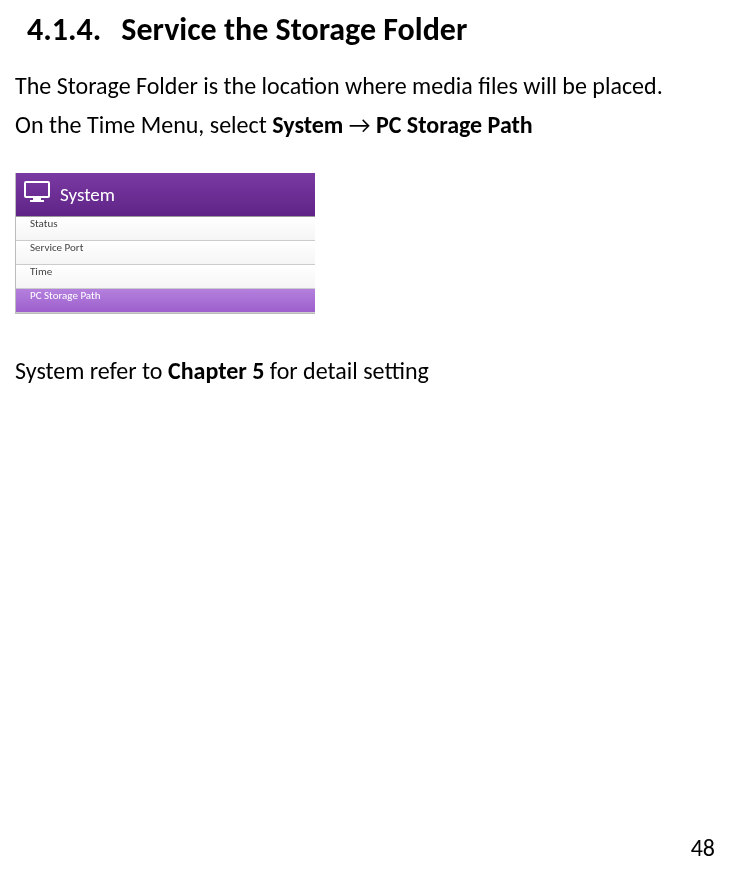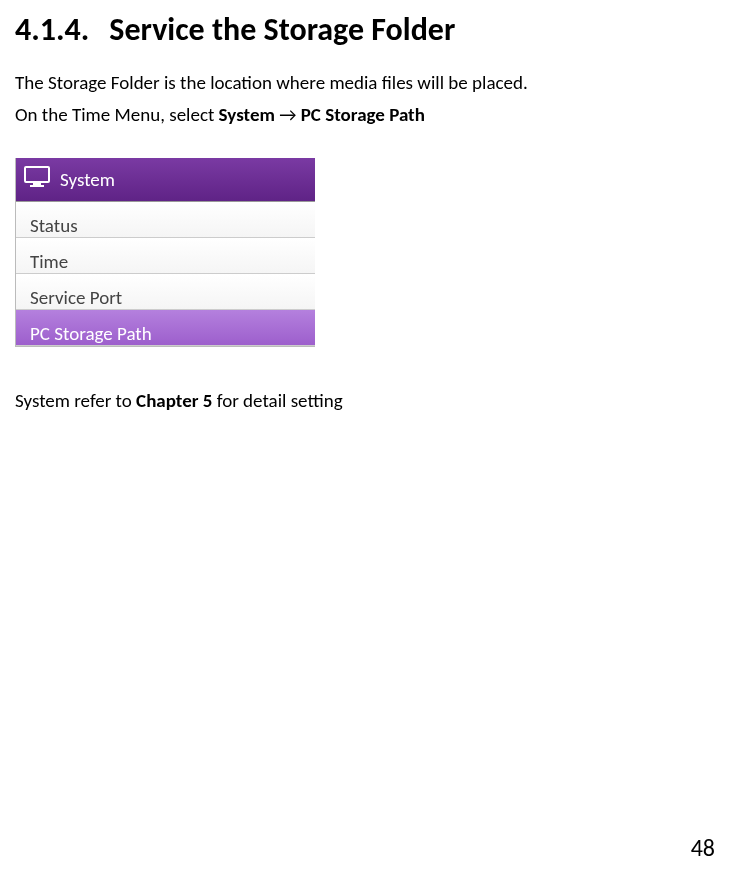--- a/index.html
+++ b/index.html
@@ -17,23 +17,24 @@
       padding: 10px 15px 15px 15px;
     }
     .heading {
       font-size: 32px;
       font-weight: bold;
       margin-bottom: 20px;
     }
     .heading-num {
       display: inline-block;
       margin-right: 20px;
+      margin-left: 12px;
     }
     .body-text {
-      font-size: 19px;
+      font-size: 24px;
       line-height: 1.45;
       margin-bottom: 4px;
     }
     .bold {
       font-weight: bold;
     }
     .menu-container {
       margin-top: 30px;
       margin-bottom: 40px;
       width: 300px;
@@ -53,25 +54,25 @@
       border-bottom: 1px solid #999;
     }
     .menu-header svg {
       margin-right: 10px;
       flex-shrink: 0;
     }
     .menu-item {
       background: #fcfcfc;
       background: linear-gradient(to bottom, #ffffff 0%, #f5f5f5 100%);
       color: #444;
-      height: 36px;
+      height: 24px;
       display: flex;
-      align-items: flex-end;
+      align-items: flex-start;
       padding: 0 14px;
-      font-size: 19px;
+      font-size: 11px;
       border-bottom: 1px solid #ccc;
     }
     .menu-item.selected {
       background: #a86fd4;
       background: linear-gradient(to bottom, #b480de 0%, #9d5fcc 100%);
       color: #fff;
     }
     .page-number {
       position: absolute;
       bottom: 18px;
@@ -99,24 +100,24 @@
         <rect x="9" y="17" width="8" height="2" fill="#fff"></rect>
         <rect x="6" y="19" width="14" height="2" fill="#fff"></rect>
       </svg>
     </span>
     <span>System</span>
   </div>
   <div class="menu-item">
     <span>Status</span>
   </div>
   <div class="menu-item">
-    <span>Time</span>
+    <span>Service Port</span>
   </div>
   <div class="menu-item">
-    <span>Service Port</span>
+    <span>Time</span>
   </div>
   <div class="menu-item selected">
     <span>PC Storage Path</span>
   </div>
 </div>
 
 <p class="body-text">
   <span>System refer to </span><span class="bold">Chapter 5</span><span> for detail setting</span>
 </p>
 

